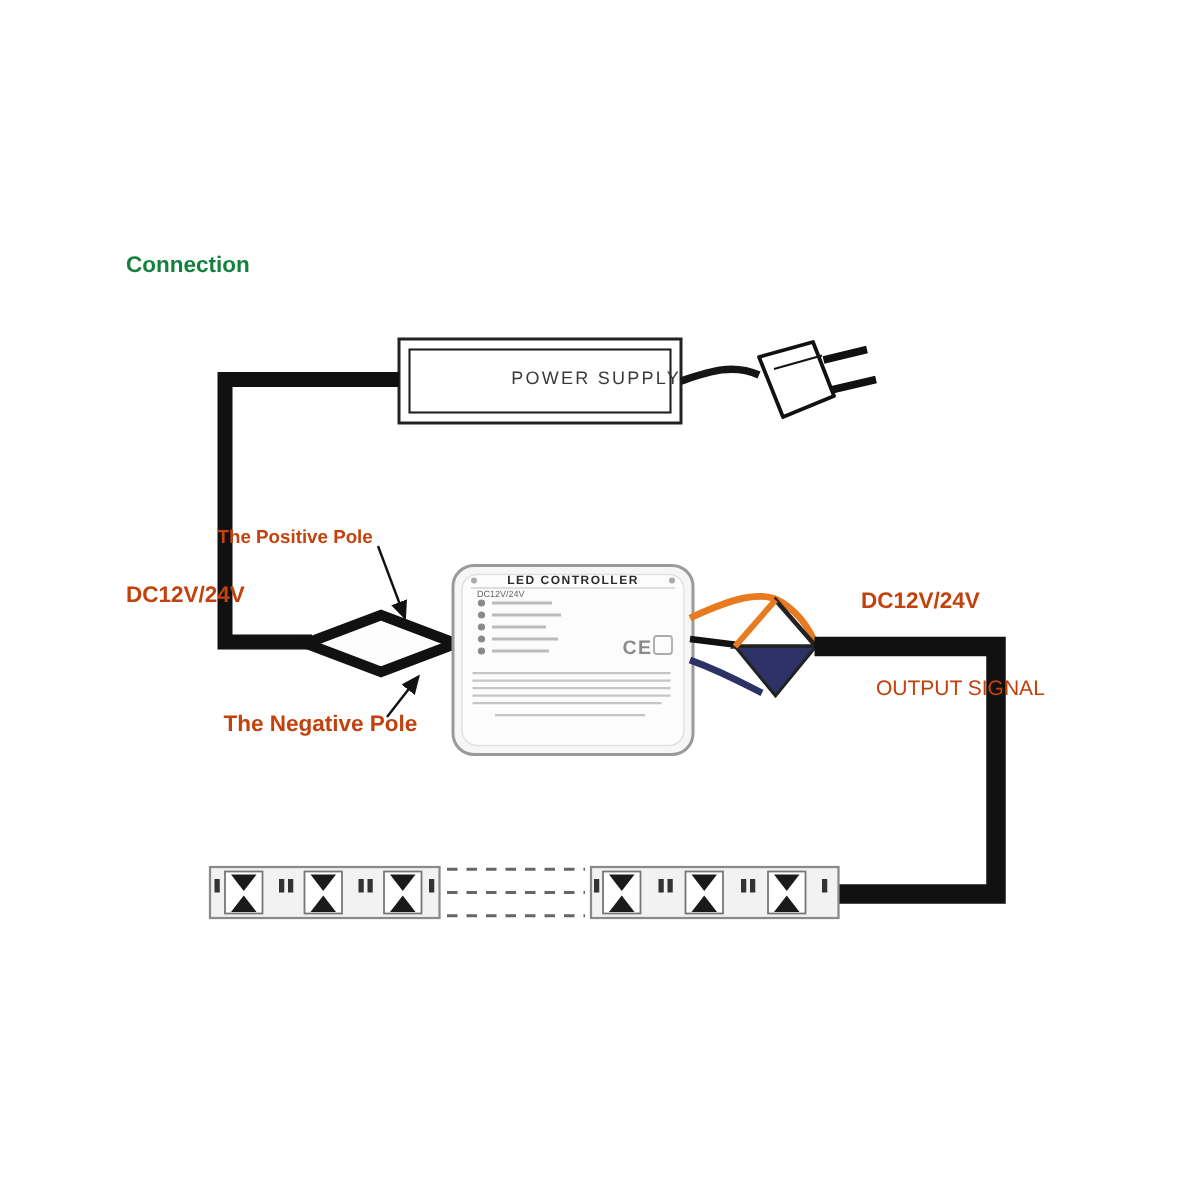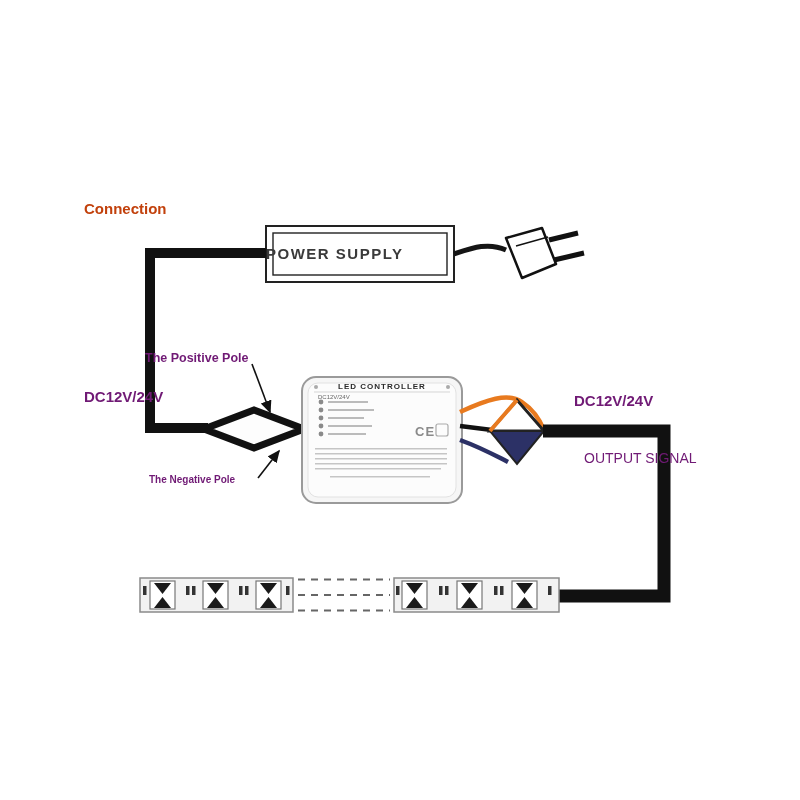--- a/index.html
+++ b/index.html
@@ -1,26 +1,26 @@
 <!DOCTYPE html>
 <html><head>
 <meta charset="utf-8">
 <style>
   html,body{margin:0;padding:0;background:#ffffff;}
   .canvas{
     position:relative;width:800px;height:800px;background:#ffffff;overflow:hidden;
     font-family:"Liberation Sans",sans-serif;
   }
   svg{position:absolute;left:0;top:0;}
-  .label{position:absolute;white-space:nowrap;color:#701a75;}
-  .title{left:84px;top:168px;font-size:15px;font-weight:bold;color:#c2410c;margin-top:32px;}
-  .ps-label{left:266px;top:245px;width:188px;text-align:left;font-size:15px;
-    font-weight:700;letter-spacing:1.5px;color:#3a3a3a;}
+  .label{position:absolute;white-space:nowrap;color:#c2410c;}
+  .title{left:84px;top:168px;font-size:15px;font-weight:bold;color:#15803d;}
+  .ps-label{left:266px;top:245px;width:188px;text-align:right;font-size:12px;
+    font-weight:400;letter-spacing:1.5px;color:#3a3a3a;}
   .pos-label{left:145px;top:351px;font-size:12.5px;font-weight:bold;}
-  .neg-label{left:149px;top:474px;font-size:10px;font-weight:bold;}
+  .neg-label{left:149px;top:474px;font-size:15px;font-weight:bold;}
   .dc-left{left:84px;top:388px;font-size:15px;font-weight:bold;}
   .dc-right{left:574px;top:392px;font-size:15px;font-weight:bold;}
   .out-label{left:584px;top:450px;font-size:14px;font-weight:normal;}
   .ctrl-label{left:302px;top:382px;width:160px;text-align:center;font-size:8px;
     font-weight:bold;letter-spacing:1px;color:#2a2a2a;}
   .ctrl-sub{left:318px;top:394px;font-size:6px;color:#666;}
   .ctrl-cert{left:415px;top:424px;font-size:13px;font-weight:bold;letter-spacing:1px;color:#8a8a8a;}
 </style>
 </head>
 <body>

